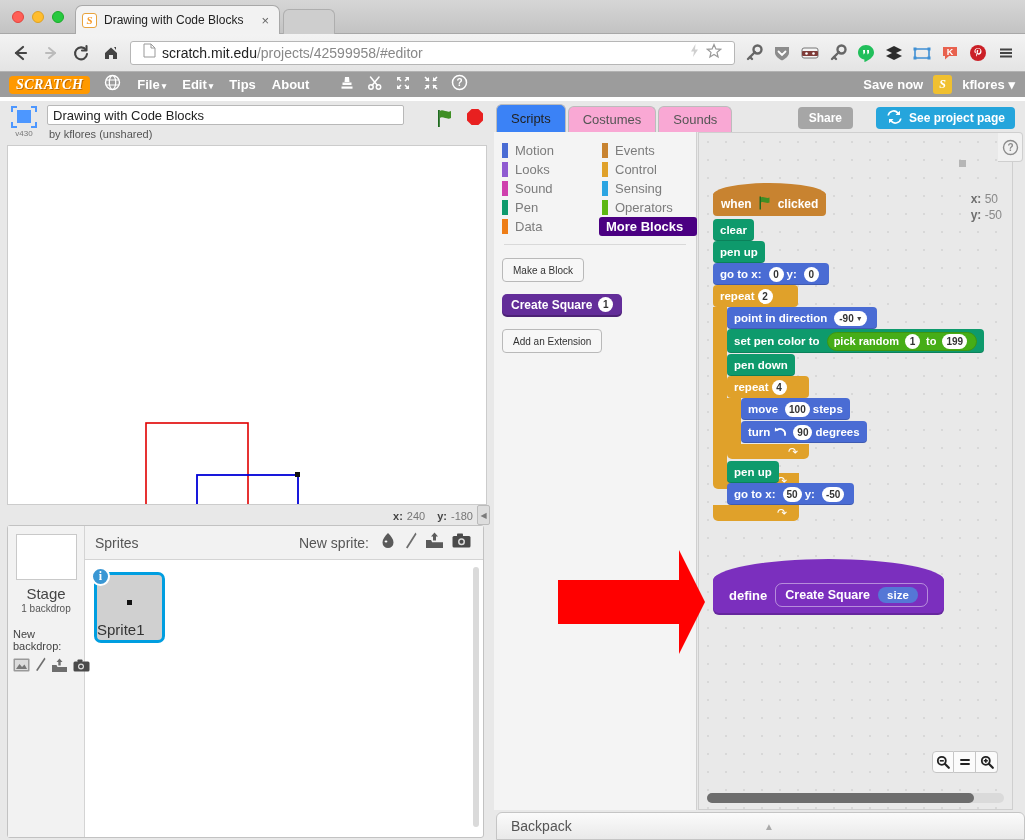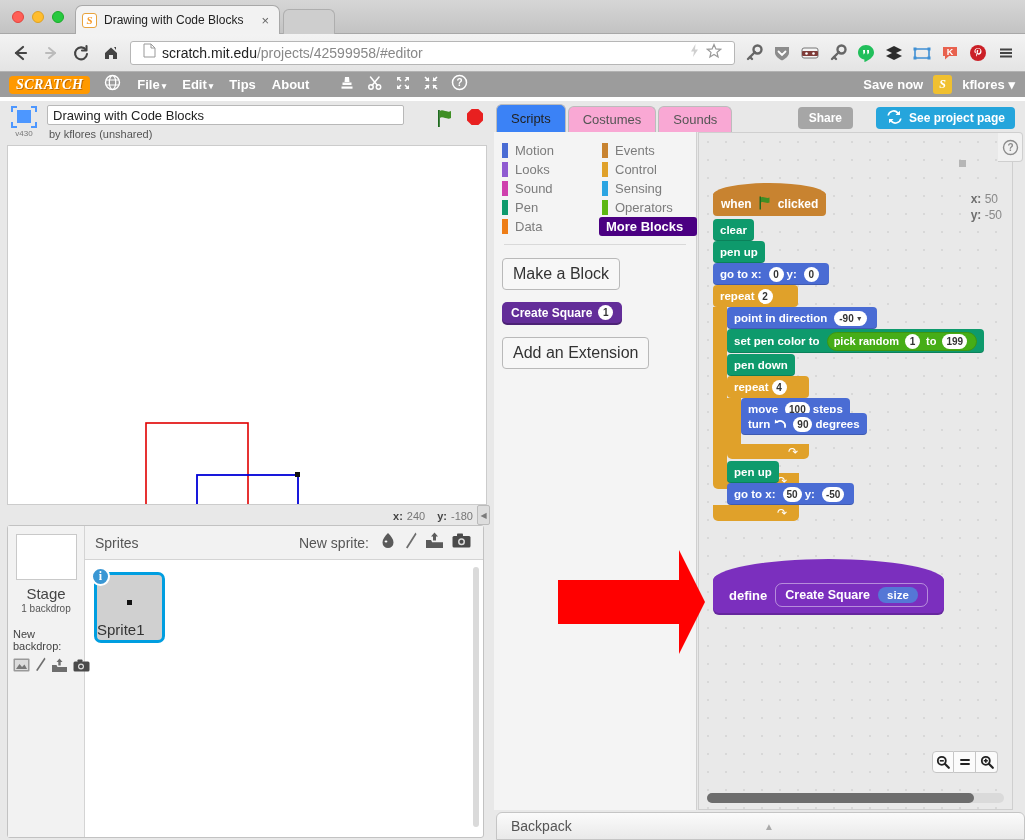--- a/index.html
+++ b/index.html
@@ -243,23 +243,23 @@
   }
   .cat .swatch { width: 6px; height: 15px; flex: none; margin-right: 7px; }
   .cat .cat-label { font-size: 13px; color: #7c7c7c; }
   .cat.selected { background: #4b0082; }
   .cat.selected .cat-label { color: #fff; font-weight: bold; }
   .cat.selected .swatch { background: transparent; width: 0; margin-right: 4px; }
   .cat-divider { height: 1px; background: #d9d9d9; margin: 8px 10px 0 10px; }
 
   .gray-button {
     display: inline-flex; align-items: center; justify-content: center;
-    height: 32px; padding: 8px 10px; background: #f7f7f7;
+    height: 24px; padding: 8px 10px; background: #f7f7f7;
     border: 1px solid #b9b9b9; border-radius: 4px;
-    font-size: 16px; color: #333;
+    font-size: 10px; color: #333;
   }
   .make-block-wrap { padding: 13px 0 0 8px; }
   .custom-block {
     display: inline-flex; align-items: center; gap: 6px; margin: 12px 0 0 8px;
     background: #632d99; border-radius: 5px; padding: 3px 9px;
     color: #fff; font-size: 12px; font-weight: bold;
     box-shadow: 0 2px 0 #4c2275;
     font-family: "Liberation Sans", sans-serif;
   }
   .num-oval {
@@ -878,21 +878,21 @@
         <div class="c-bot" style="position:absolute; left:28px; top:311px; width:82px; height:15px; background:#e0a12a; border-radius:0 0 5px 5px; display:flex; align-items:center; justify-content:flex-end; padding-right:11px;">
           <span class="loop-arrow">↷</span>
         </div>
 
         <div class="blk blk-motion" style="left:42px; top:265px;">
           <span class="lbl">move</span>
           <span class="oval-white">100</span>
           <span class="lbl">steps</span>
         </div>
 
-        <div class="blk blk-motion" style="left:42px; top:280px;">
+        <div class="blk blk-motion" style="left:42px; top:288px;">
           <span class="lbl">turn</span>
           <span style="display:inline-flex;margin-right:3px;">
             <svg width="13" height="12" viewBox="0 0 13 12">
                 <path d="M11 9 A5 5 0 0 0 3 4" fill="none" stroke="#fff" stroke-width="1.8" stroke-linecap="round"></path>
                 <path d="M1 1.5 L4.6 4.2 L0.8 5.6 Z" fill="#fff"></path>
               </svg>
           </span>
           <span class="oval-white">90</span>
           <span class="lbl">degrees</span>
         </div>

